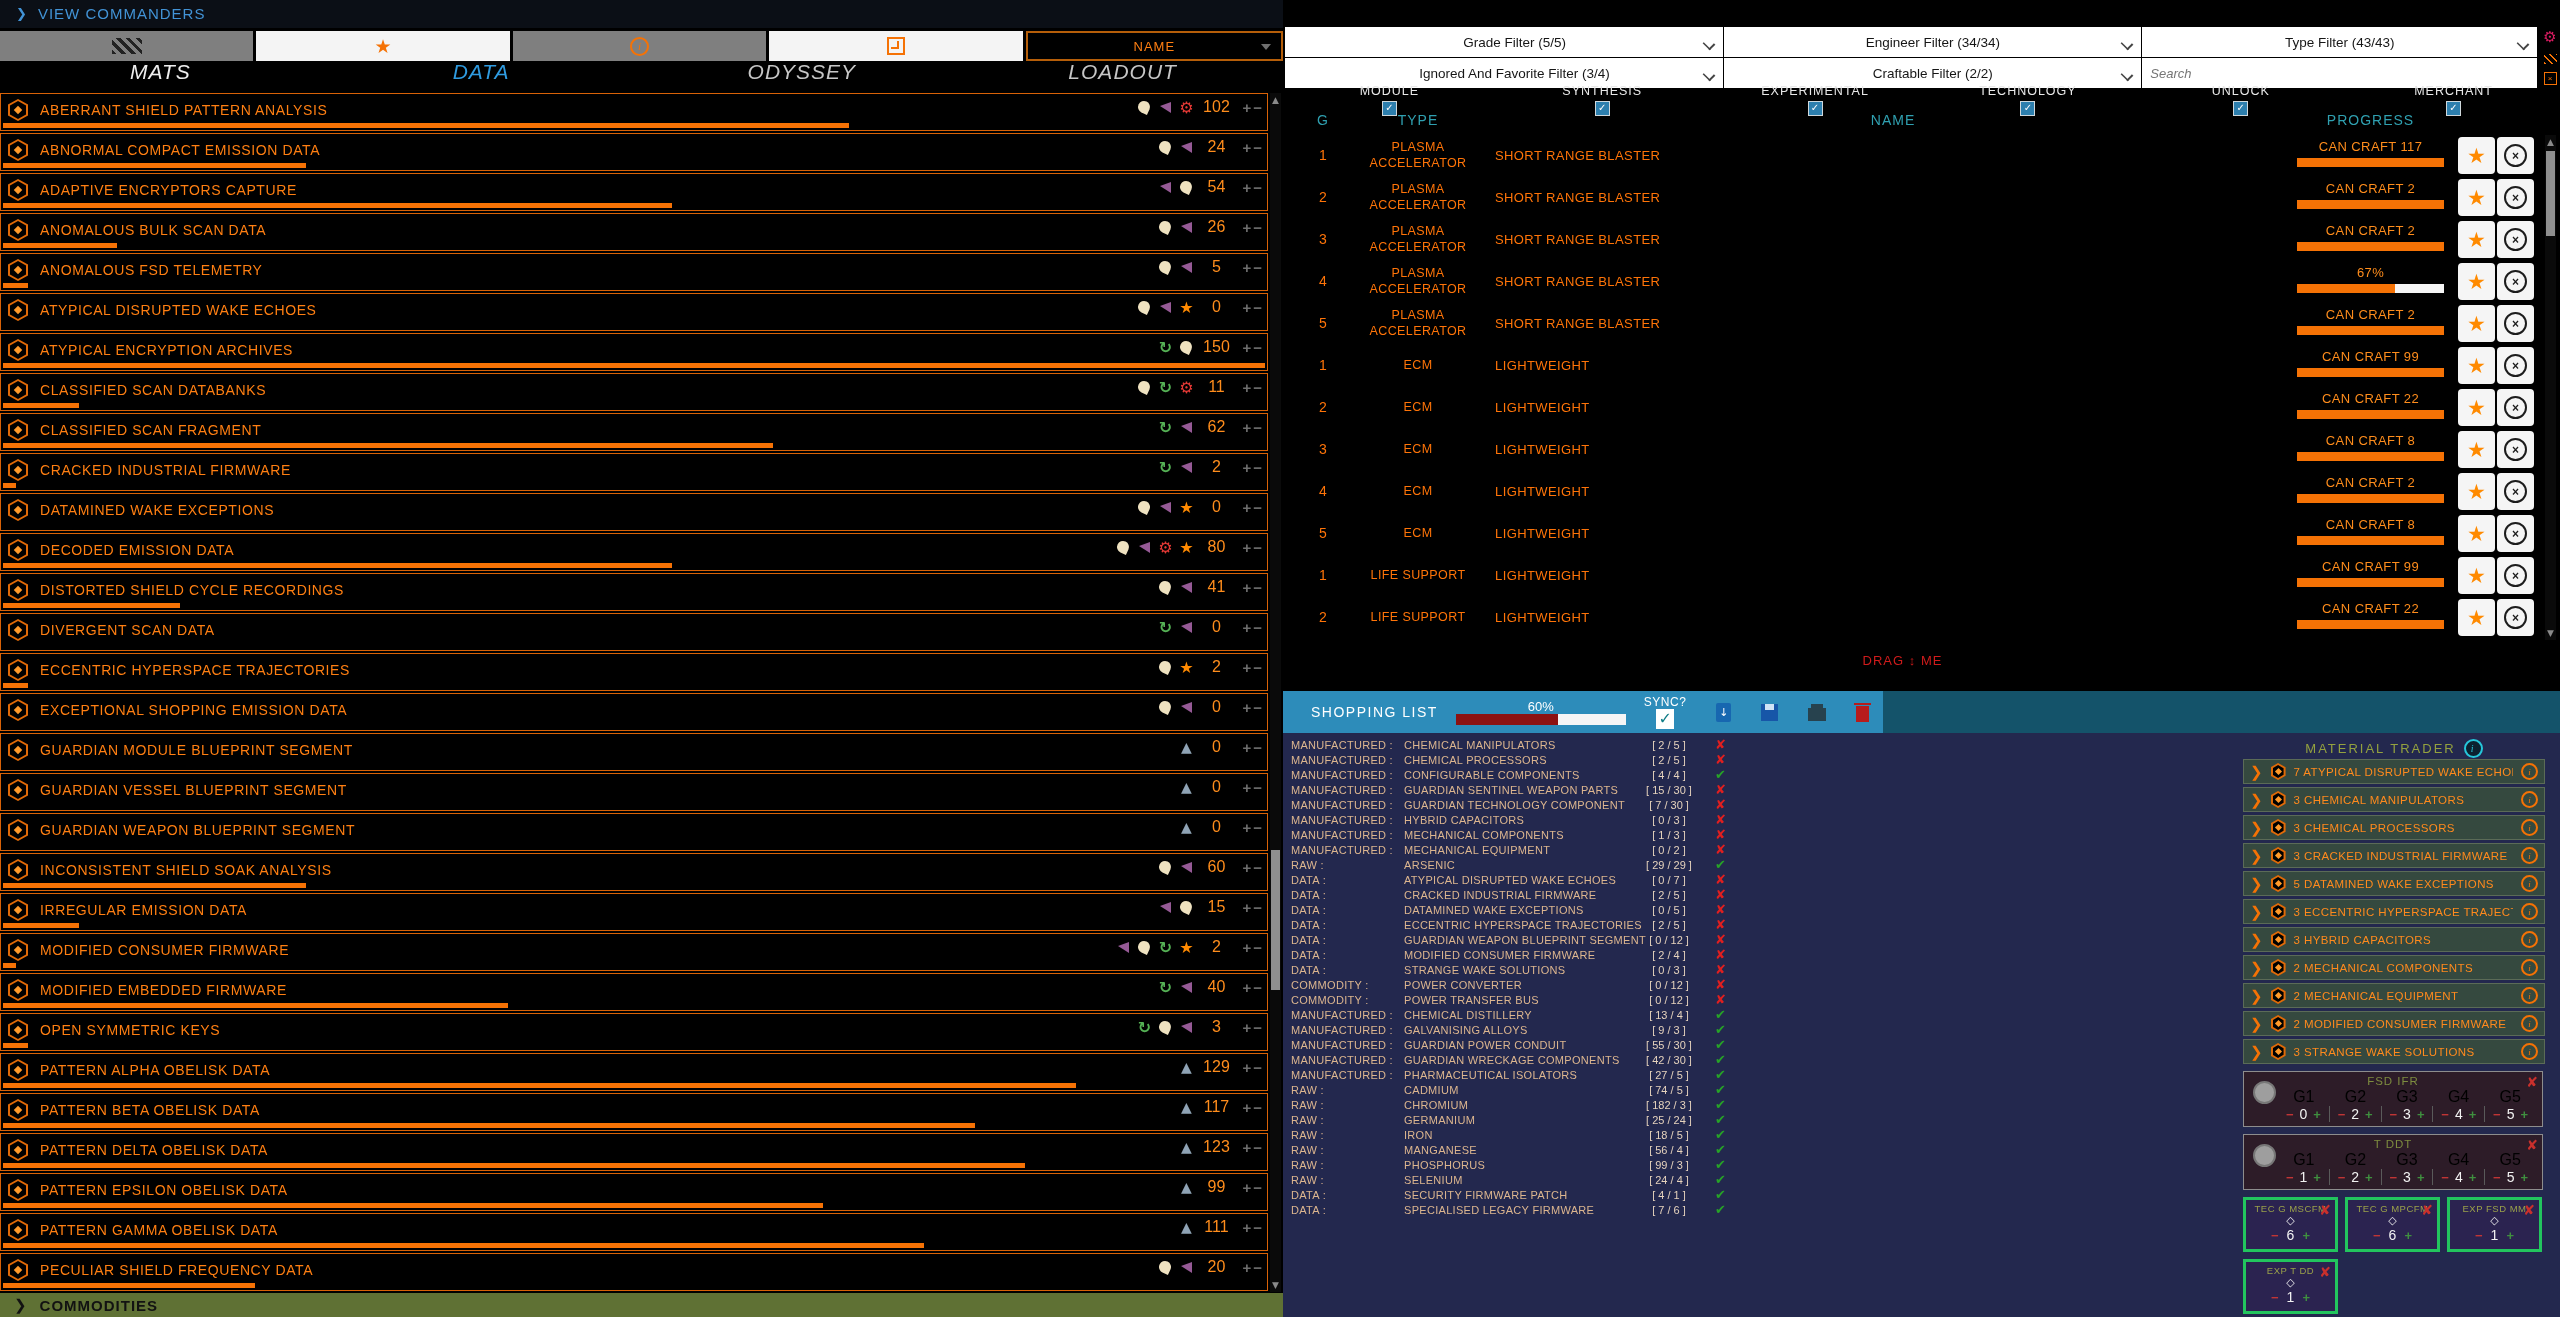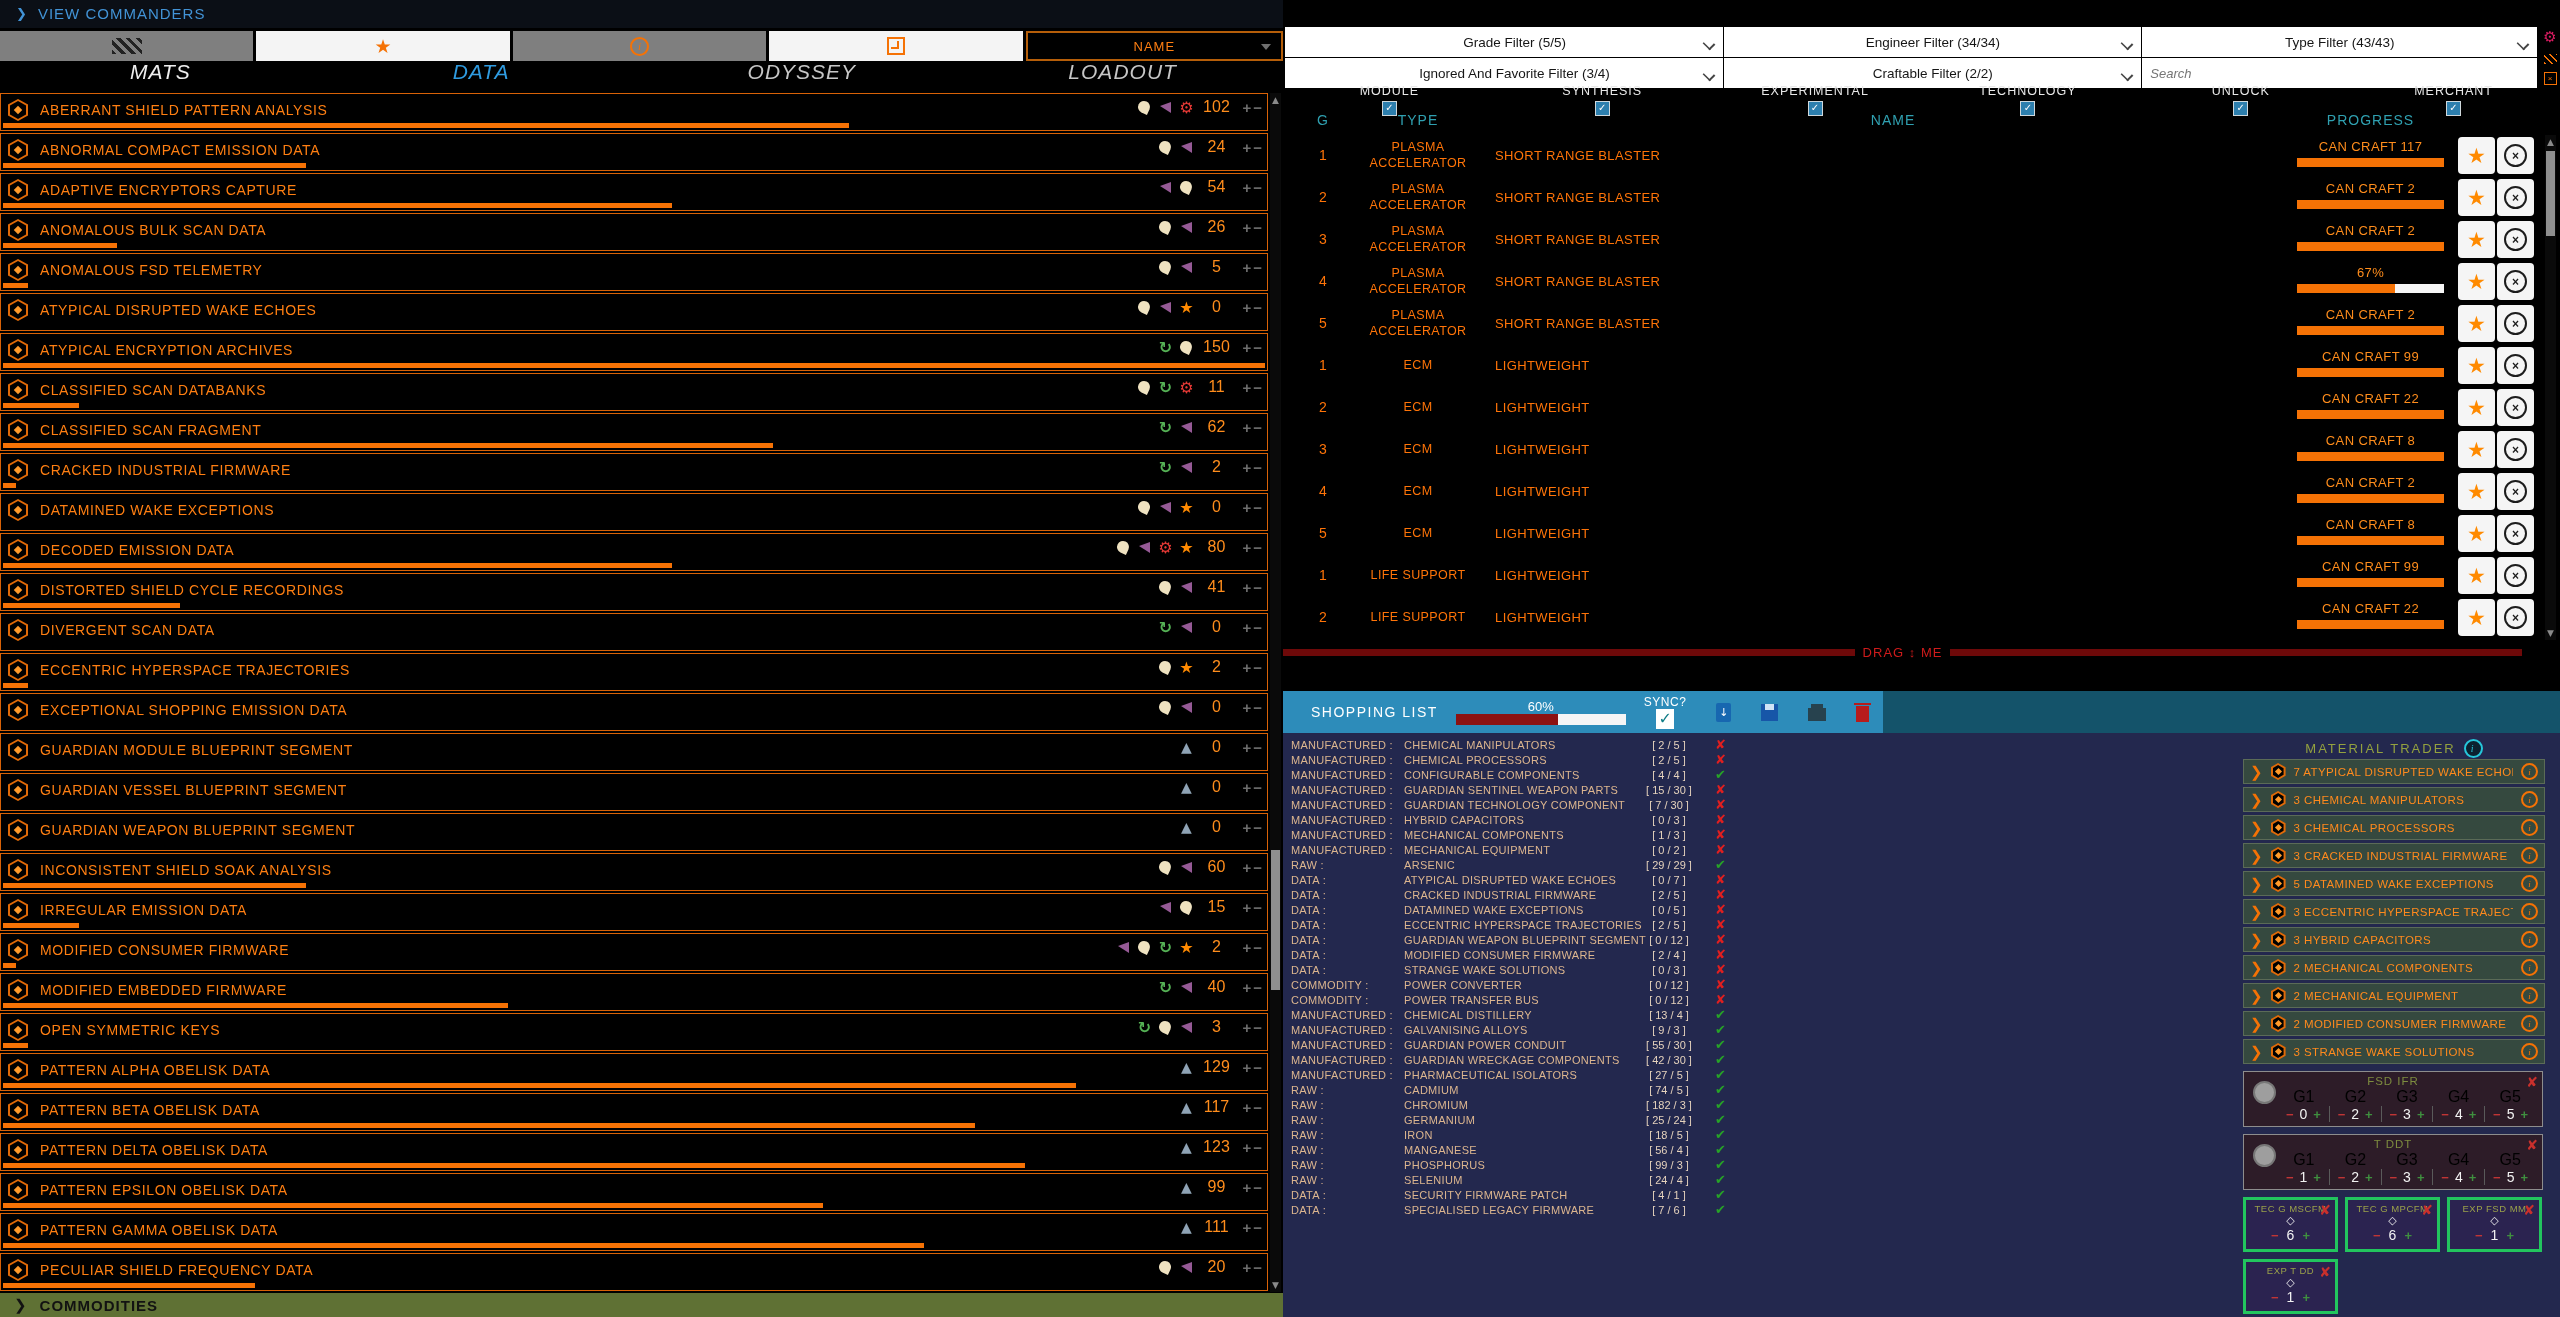--- a/index.html
+++ b/index.html
@@ -90,21 +90,21 @@
   .tprog{position:absolute;left:1014px;top:4px;width:147px;text-align:center;}
   .tprog .lab{color:#ff8d1c;font-size:13px;letter-spacing:.4px;height:17px;}
   .tprog .bar{height:9px;background:#f5f5f5;margin-top:2px;position:relative;}
   .tprog .fill{position:absolute;left:0;top:0;bottom:0;background:#f57205;}
   .tbtn{position:absolute;top:2px;width:37px;height:37px;background:#f5f5f5;border-radius:4px;display:flex;align-items:center;justify-content:center;cursor:pointer;}
   .tbtn.starb{left:1175px;color:#ff8a00;font-size:21px;font-family:"DejaVu Sans",sans-serif;}
   .tbtn.xb{left:1214px;}
   .xcirc{width:19px;height:19px;border:2px solid #1c1c1c;border-radius:50%;color:#1c1c1c;font-size:12px;font-weight:bold;display:flex;align-items:center;justify-content:center;}
 
   
-  .splitter{position:absolute;left:0;top:645px;width:1239px;height:14px;display:flex;align-items:center;gap:8px;cursor:row-resize;}
+  .splitter{position:absolute;left:0;top:645px;width:1239px;height:14px;display:flex;align-items:center;gap:8px;cursor:row-resize;flex-direction:column;}
   .splitter .line{flex:1;height:7px;background:#6e0909;}
   .splitter .slab{color:#cf1b1b;font-size:13px;letter-spacing:1px;white-space:nowrap;}
 
   
   .shop-bg{position:absolute;left:0;top:733px;width:1277px;height:584px;background:#23284e;}
   .shop-head{position:absolute;left:0;top:691px;width:1277px;height:42px;background:#14536a;}
   .shop-head .lite{position:absolute;left:0;top:0;width:600px;height:42px;background:#2d8cba;display:flex;align-items:center;gap:18px;padding-left:28px;box-sizing:border-box;}
   .sh-title{color:#fff;font-size:14px;letter-spacing:1.5px;}
   .sh-prog{width:170px;text-align:center;}
   .sh-prog .pl{color:#fff;font-size:13px;height:15px;}

